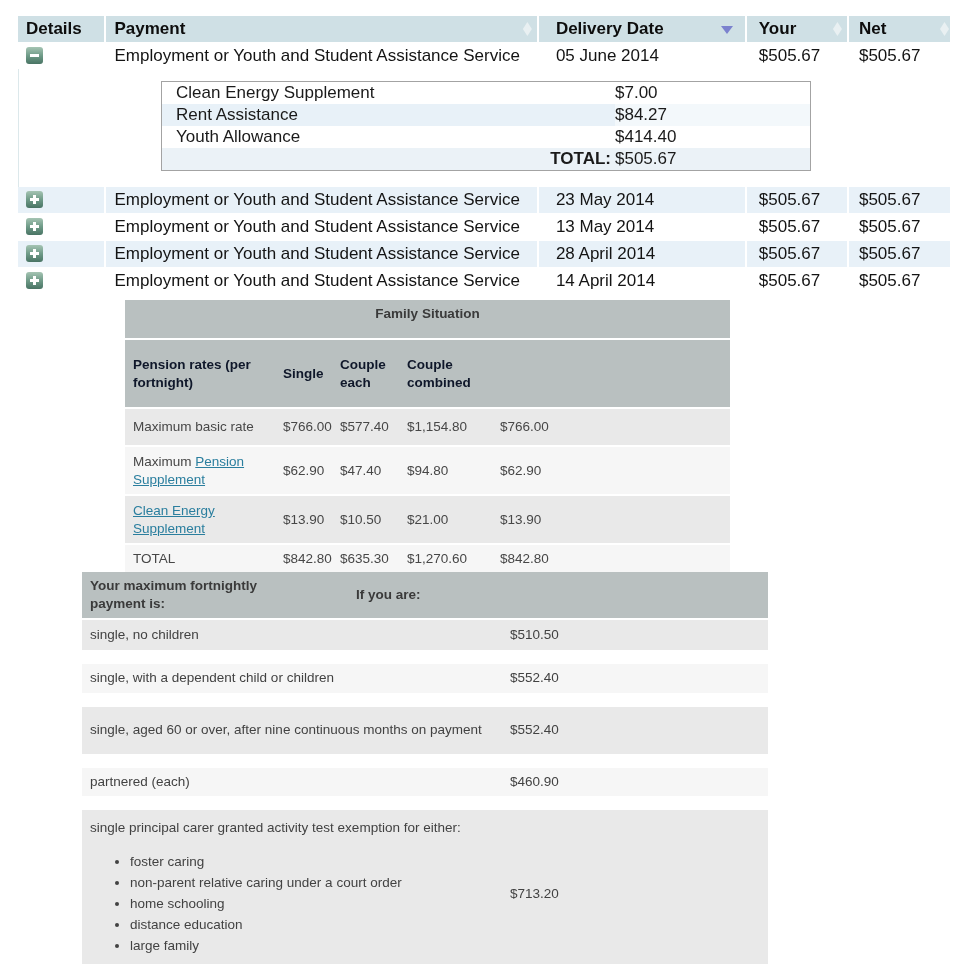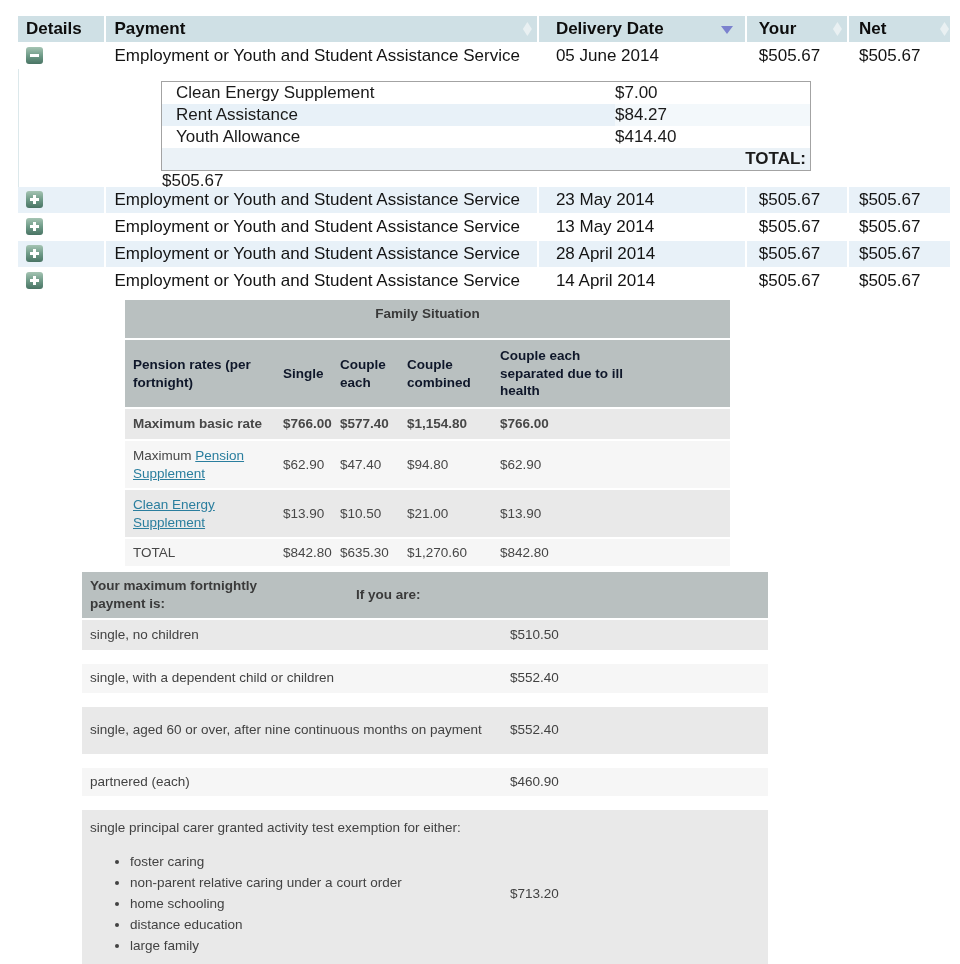--- a/index.html
+++ b/index.html
@@ -36,39 +36,39 @@
   .toggle::before{content:"";position:absolute;left:4px;top:7px;width:9px;height:3px;background:#fff;}
   .toggle.plus::after{content:"";position:absolute;left:7px;top:4px;width:3px;height:9px;background:#fff;}
 
   .expand{background:#fff;padding:12px 0 16px 142px;border-left:1px solid #dce8eb;}
   .subtable{width:650px;border:1px solid #a3a3a3;box-sizing:border-box;color:#1a1a1a;}
   .srow{display:flex;height:22px;line-height:22px;}
   .slabel{flex:1;padding-left:14px;white-space:nowrap;}
   .sval{width:195px;text-align:left;padding-right:8px;box-sizing:border-box;}
   .srow.alt .slabel{background:var(--row-alt-bg,#e8f1f8);}
   .srow.alt .sval{background:#f3f8fb;}
-  .srow.total{background:#ebf2f7;flex-direction:column;}
+  .srow.total{background:#ebf2f7;}
   .srow.total .slabel{text-align:right;font-weight:bold;padding-right:4px;}
 
   
   .family{position:absolute;left:125px;top:300px;width:605px;font-size:13.5px;color:#474747;}
   .f-caption{height:38px;line-height:28px;text-align:center;font-weight:bold;
     background:var(--gray-header-bg,#b9c0c0);color:#3a3a3a;margin-bottom:2px;}
   .f-head{display:flex;height:67px;background:var(--gray-header-bg,#b9c0c0);
     font-weight:bold;color:#0f172a;margin-bottom:2px;}
   .fcell{box-sizing:border-box;display:flex;align-items:center;line-height:1.3;padding-left:8px;}
   .fc1{width:150px;padding-right:10px;}
   .fc2{width:57px;}
   .fc3{width:67px;}
   .fc4{width:93px;}
   .fc5{width:238px;padding-right:102px;}
   .f-row{display:flex;margin-bottom:2px;}
   .f-row.dark .fcell{background:var(--row-gray-dark,#e9e9e9);}
   .f-row.light .fcell{background:var(--row-gray-light,#f6f6f6);}
-  .h30{height:30px;font-weight:bold;} .h47{height:47px;} .h27{height:27px;}
+  .h30{height:36px;} .h47{height:47px;} .h27{height:27px;}
   a.tlink{color:var(--link,#2a7e9e);text-decoration:underline;cursor:pointer;}
 
   
   .fort{position:absolute;left:82px;top:572px;width:686px;font-size:13.5px;color:#424242;
     border-bottom:1px solid #a8a8a8;}
   .t-head{display:flex;height:46px;background:var(--gray-header-bg,#b9c0c0);
     font-weight:bold;color:#3a3a3a;margin-bottom:2px;}
   .tcell{box-sizing:border-box;display:flex;align-items:center;line-height:1.35;}
   .tc1{width:420px;padding:0 8px;}
   .tc2{width:266px;padding-left:8px;padding-right:85px;}
@@ -173,23 +173,20 @@
       </div>
     <div class="fcell fc2">
         <span>Single</span>
       </div>
     <div class="fcell fc3">
         <span>Couple each</span>
       </div>
     <div class="fcell fc4">
         <span>Couple combined</span>
       </div>
-    <div class="fcell fc5">
-        <span>Couple each separated due to ill health</span>
-      </div>
   </div>
   <div class="f-row dark">
     <div class="fcell fc1 h30">
         <span>Maximum basic rate</span>
       </div>
     <div class="fcell fc2 h30">
         <span>$766.00</span>
       </div>
     <div class="fcell fc3 h30">
         <span>$577.40</span>

